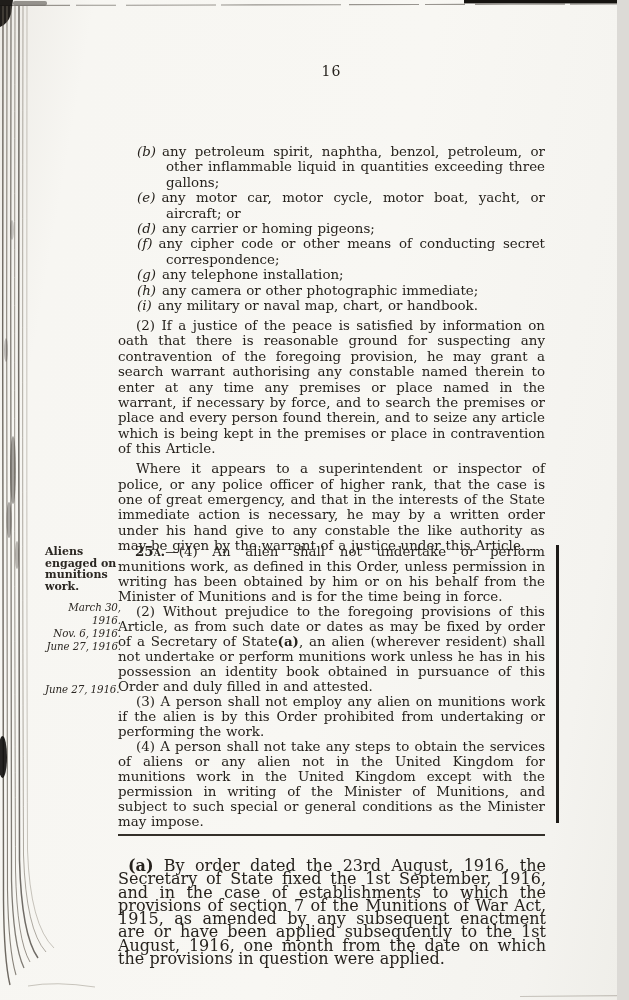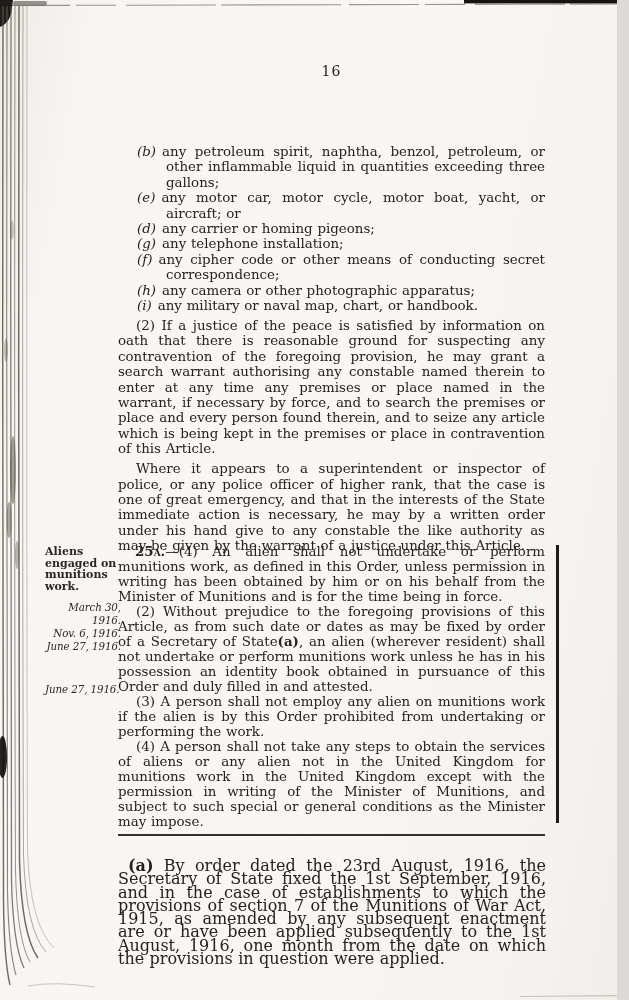--- a/index.html
+++ b/index.html
@@ -85,23 +85,23 @@
     <path d="M520,996.5 L629,995.5" stroke="#9a948a" stroke-width="1.2" fill="none" opacity="0.5"></path>
   </svg>
 
   <div class="pagenum">16</div>
 
   <div class="flow">
 
     <div class="li"><span class="li-label">(b)</span><span>any petroleum spirit, naphtha, benzol, petroleum, or other inflammable liquid in quantities exceeding three gallons;</span></div>
     <div class="li"><span class="li-label">(e)</span><span>any motor car, motor cycle, motor boat, yacht, or aircraft; or</span></div>
     <div class="li"><span class="li-label">(d)</span><span>any carrier or homing pigeons;</span></div>
+    <div class="li"><span class="li-label">(f)</span><span>any cipher code or other means of conducting secret correspondence;</span></div>
     <div class="li"><span class="li-label">(g)</span><span>any telephone installation;</span></div>
-    <div class="li"><span class="li-label">(f)</span><span>any cipher code or other means of conducting secret correspondence;</span></div>
-    <div class="li"><span class="li-label">(h)</span><span>any camera or other photographic apparatus;</span></div>
+    <div class="li"><span class="li-label">(h)</span><span>any camera or other photographic immediate;</span></div>
     <div class="li"><span class="li-label">(i)</span><span>any military or naval map, chart, or handbook.</span></div>
 
     <p class="para">(2) If a justice of the peace is satisfied by information on oath that there is reasonable ground for suspecting any contravention of the foregoing provision, he may grant a search warrant authorising any constable named therein to enter at any time any premises or place named in the warrant, if necessary by force, and to search the premises or place and every person found therein, and to seize any article which is being kept in the premises or place in contravention of this Article.</p>
     <p class="para">Where it appears to a superintendent or inspector of police, or any police officer of higher rank, that the case is one of great emergency, and that in the interests of the State immediate action is necessary, he may by a written order under his hand give to any constable the like authority as may be given by the warrant of a justice under this Article.</p>
   </div>
 
   <div class="sec">
     <p class="para" style="text-indent:17px;"><span class="lead">25</span><span class="lead-sc">a.</span><span>—(4) An alien shall not undertake or perform munitions work, as defined in this Order, unless permission in writing has been obtained by him or on his behalf from the Minister of Munitions and is for the time being in force.</span></p>
     <p class="para"><span>(2) Without prejudice to the foregoing provisions of this Article, as from such date or dates as may be fixed by order of a Secretary of State</span><span class="bold-marker">(a)</span><span>, an alien (wherever resident) shall not undertake or perform munitions work unless he has in his possession an identity book obtained in pursuance of this Order and duly filled in and attested.</span></p>
     <p class="para">(3) A person shall not employ any alien on munitions work if the alien is by this Order prohibited from undertaking or performing the work.</p>

